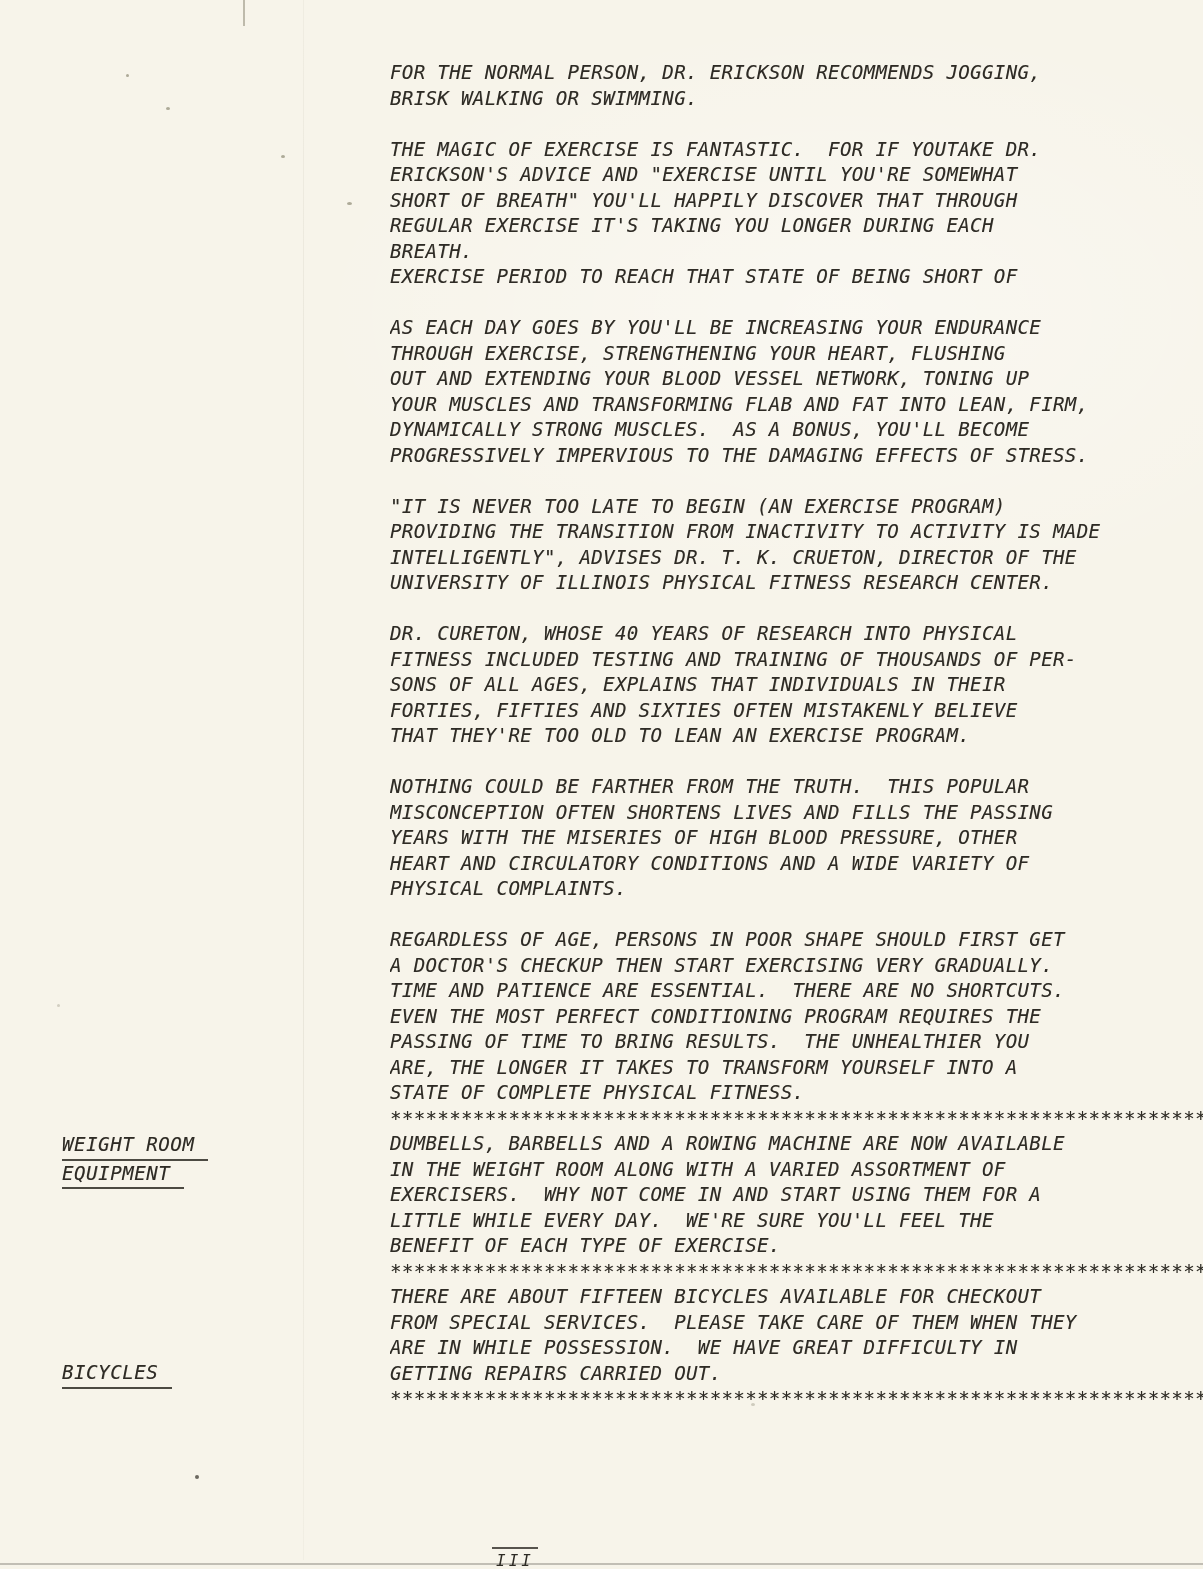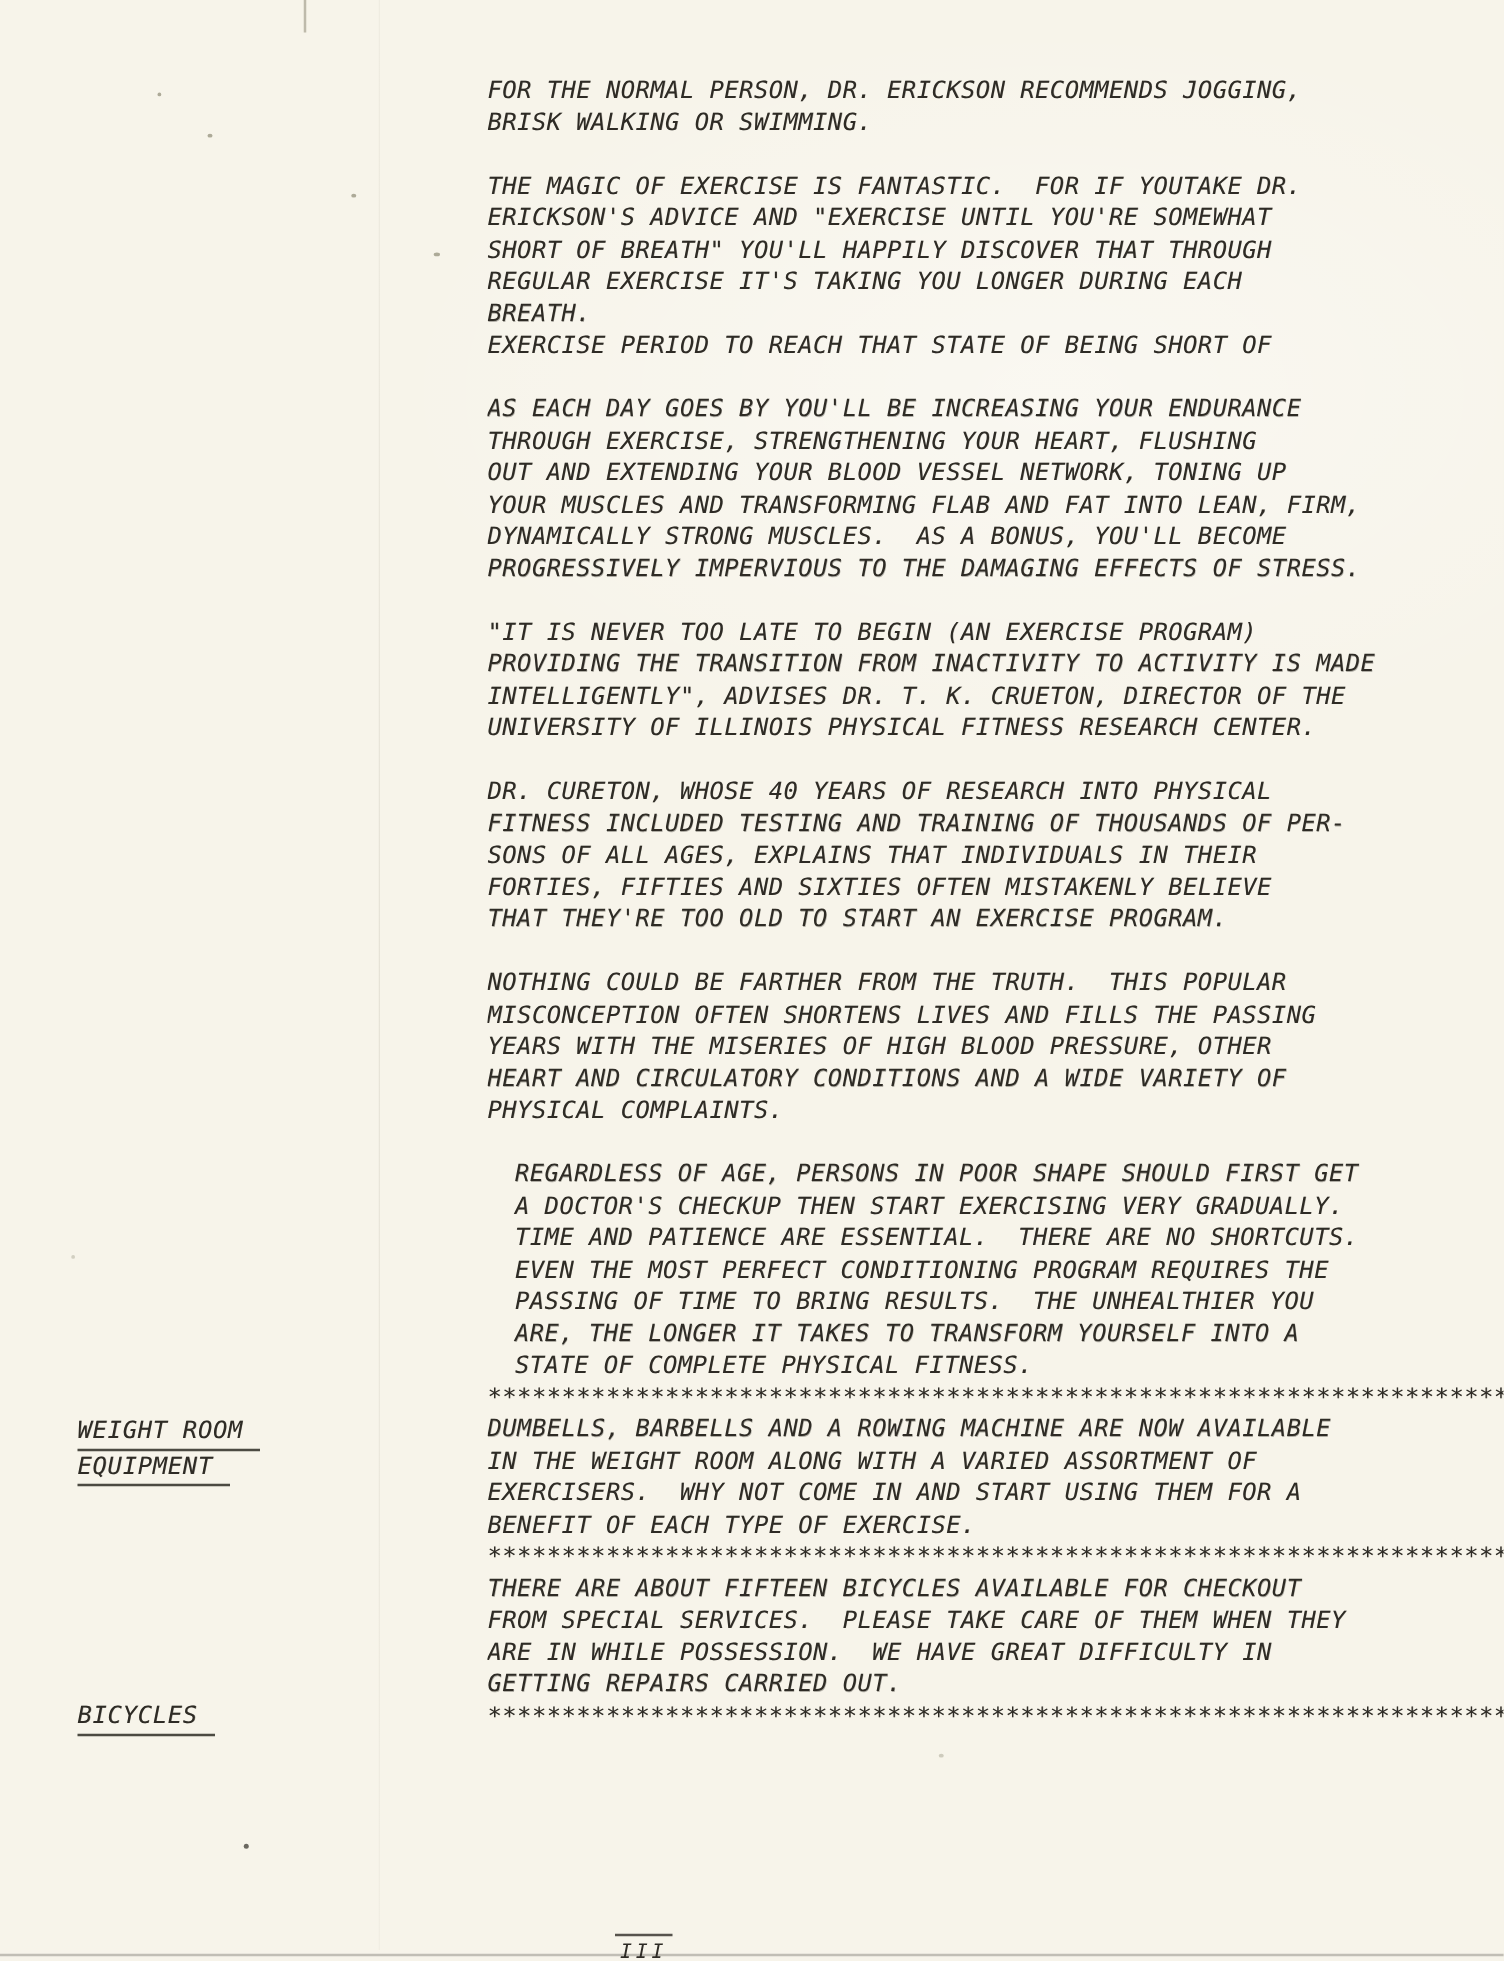--- a/index.html
+++ b/index.html
@@ -26,21 +26,21 @@
     font:italic 19px/25.5px "DejaVu Sans Mono",monospace;
     color:var(--ink);
     letter-spacing:0.4px;
     text-shadow:0.3px 0.3px 0 rgba(46,43,37,0.35);
   }
   .col{
     position:absolute;left:390px;top:60px;width:813px;
     overflow:hidden;
   }
   .para{margin-bottom:25.5px;}
-  .para:last-child{margin-bottom:0;margin-left:22px;}
+  .para:last-child{margin-bottom:0;}
   .sep{overflow:hidden;max-width:813px;}
   
   .margin-label{position:absolute;left:62px;}
   .label-line{
     display:table;
     white-space:pre;
     font:italic 19px/25.5px "DejaVu Sans Mono",monospace;
     color:var(--ink);
     letter-spacing:0.6px;
     text-shadow:0.3px 0.3px 0 rgba(46,43,37,0.4);
@@ -128,21 +128,21 @@
           <div class="tline">"IT IS NEVER TOO LATE TO BEGIN (AN EXERCISE PROGRAM)</div>
           <div class="tline">PROVIDING THE TRANSITION FROM INACTIVITY TO ACTIVITY IS MADE</div>
           <div class="tline">INTELLIGENTLY", ADVISES DR. T. K. CRUETON, DIRECTOR OF THE</div>
           <div class="tline">UNIVERSITY OF ILLINOIS PHYSICAL FITNESS RESEARCH CENTER.</div>
         </div>
         <div class="para">
           <div class="tline">DR. CURETON, WHOSE 40 YEARS OF RESEARCH INTO PHYSICAL</div>
           <div class="tline">FITNESS INCLUDED TESTING AND TRAINING OF THOUSANDS OF PER-</div>
           <div class="tline">SONS OF ALL AGES, EXPLAINS THAT INDIVIDUALS IN THEIR</div>
           <div class="tline">FORTIES, FIFTIES AND SIXTIES OFTEN MISTAKENLY BELIEVE</div>
-          <div class="tline">THAT THEY'RE TOO OLD TO START AN EXERCISE PROGRAM.</div>
+          <div class="tline">THAT THEY'RE TOO OLD TO LEAN AN EXERCISE PROGRAM.</div>
         </div>
         <div class="para">
           <div class="tline">NOTHING COULD BE FARTHER FROM THE TRUTH.  THIS POPULAR</div>
           <div class="tline">MISCONCEPTION OFTEN SHORTENS LIVES AND FILLS THE PASSING</div>
           <div class="tline">YEARS WITH THE MISERIES OF HIGH BLOOD PRESSURE, OTHER</div>
           <div class="tline">HEART AND CIRCULATORY CONDITIONS AND A WIDE VARIETY OF</div>
           <div class="tline">PHYSICAL COMPLAINTS.</div>
         </div>
         <div class="para">
           <div class="tline">REGARDLESS OF AGE, PERSONS IN POOR SHAPE SHOULD FIRST GET</div>
@@ -152,20 +152,21 @@
           <div class="tline">PASSING OF TIME TO BRING RESULTS.  THE UNHEALTHIER YOU</div>
           <div class="tline">ARE, THE LONGER IT TAKES TO TRANSFORM YOURSELF INTO A</div>
           <div class="tline">STATE OF COMPLETE PHYSICAL FITNESS.</div>
         </div>
       </div>
     <div class="tline sep">******************************************************************************</div>
     <div id="weight-room-body">
         <div class="tline">DUMBELLS, BARBELLS AND A ROWING MACHINE ARE NOW AVAILABLE</div>
         <div class="tline">IN THE WEIGHT ROOM ALONG WITH A VARIED ASSORTMENT OF</div>
         <div class="tline">EXERCISERS.  WHY NOT COME IN AND START USING THEM FOR A</div>
+        <div class="tline">LITTLE WHILE EVERY DAY.  WE'RE SURE YOU'LL FEEL THE</div>
         <div class="tline">BENEFIT OF EACH TYPE OF EXERCISE.</div>
       </div>
     <div class="tline sep">******************************************************************************</div>
     <div id="bicycles-body">
         <div class="tline">THERE ARE ABOUT FIFTEEN BICYCLES AVAILABLE FOR CHECKOUT</div>
         <div class="tline">FROM SPECIAL SERVICES.  PLEASE TAKE CARE OF THEM WHEN THEY</div>
         <div class="tline">ARE IN WHILE POSSESSION.  WE HAVE GREAT DIFFICULTY IN</div>
         <div class="tline">GETTING REPAIRS CARRIED OUT.</div>
       </div>
     <div class="tline sep">******************************************************************************</div>

